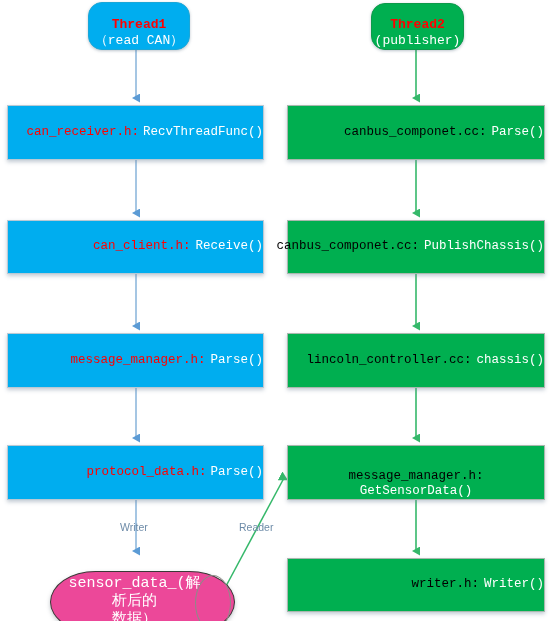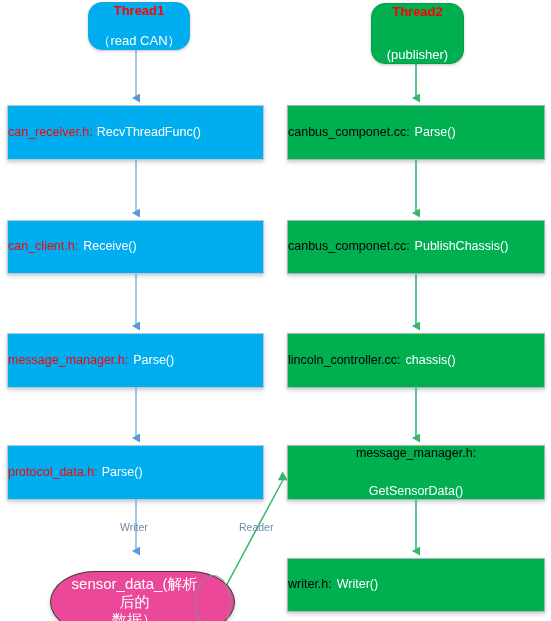--- a/index.html
+++ b/index.html
@@ -23,23 +23,24 @@
     height: 621px;
     pointer-events: none;
   }
 
   
   .node {
     position: absolute;
     box-sizing: border-box;
     display: flex;
     align-items: center;
-    justify-content: space-between;
+    justify-content: flex-end;
     text-align: center;
     line-height: 1.22;
+    font-family: Liberation Mono, monospace;
   }
 
   
   .terminator {
     border-radius: 14px;
     font-size: 13px;
     font-weight: bold;
     box-shadow: 0 1px 3px rgba(90,110,130,0.40);
   }
   .terminator.blue { background: #00ADEF; border: 1px solid #1aa7d8; }
@@ -171,21 +172,21 @@
   </div>
 
   <div class="node cylinder" style="left:50px; top:551px; width:185px; height:62px;">
     <span class="cyl-text">
       <span>sensor_data_(解析后的</span><br>
       <span>数据）</span>
     </span>
     <span class="cyl-cap"></span>
   </div>
 
-  <div class="node terminator green" style="left:371px; top:3px; width:93px; height:61px; flex-direction:column;">
+  <div class="node terminator green" style="left:371px; top:3px; width:93px; height:47px; flex-direction:column;">
     <span class="t-red">Thread2</span>
     <span class="t-white" style="font-weight:normal;">(publisher)</span>
   </div>
 
   <div class="node process green" style="left:287px; top:105px; width:258px; height:55px;">
     <span><span class="t-dkred">canbus_componet.cc:</span><span class="t-white" style="margin-left:5px;">Parse()</span></span>
   </div>
 
   <div class="node process green" style="left:287px; top:220px; width:258px; height:54px;">
     <span><span class="t-dkred">canbus_componet.cc:</span><span class="t-white" style="margin-left:5px;">PublishChassis()</span></span>

